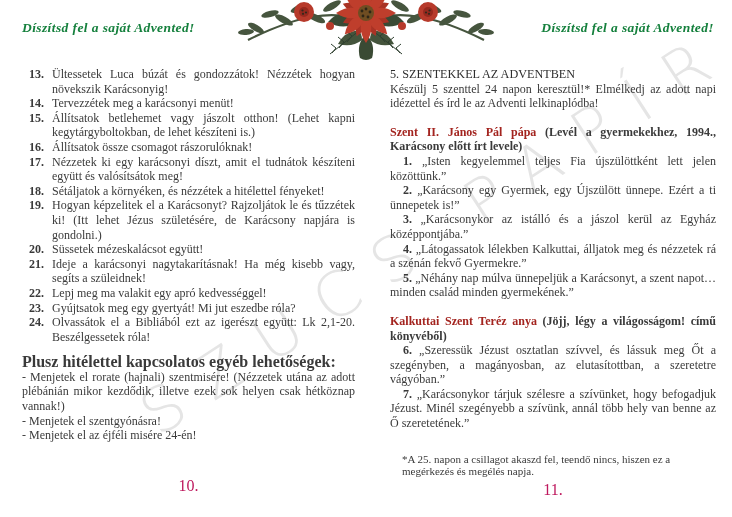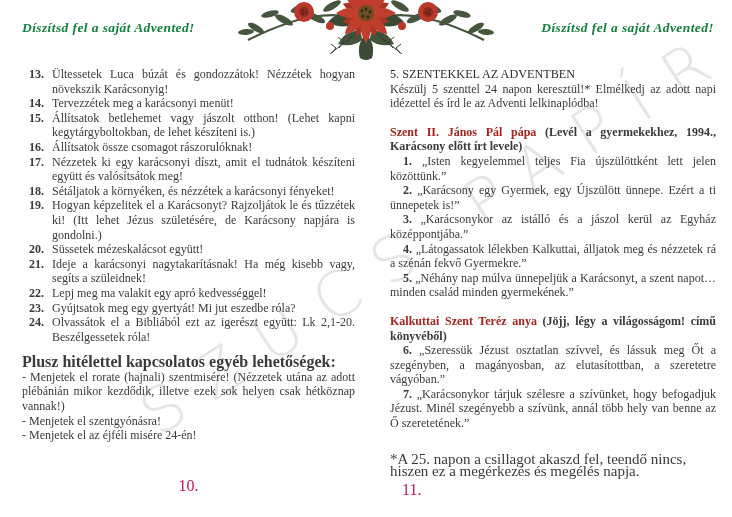--- a/index.html
+++ b/index.html
@@ -52,28 +52,28 @@
   .extra{margin:0;}
 
   
   .heading{font-size:12.2px;font-weight:normal;margin:0;color:#2e2e2e;text-align:left;}
   .intro{margin:0 0 14px 0;}
   .sainthead{margin:14px 0 0 0;font-weight:bold;font-family:Liberation Serif, serif;}
   .saint{color:#a3241f;}
   .quote{margin:0;text-indent:13px;}
   .qnum{font-weight:bold;}
   .footnote{
-    margin:22px 0 0 0;font-size:15px;line-height:12.6px;
+    margin:22px 0 0 12px;font-size:11px;line-height:12.6px;
     text-align:left;text-indent:0;
   }
 
   
   .pagenum{position:absolute;font-size:16px;color:#be185d;}
   .pagenum.pl{top:477px;left:22px;width:333px;text-align:center;}
-  .pagenum.pr{top:481px;left:402px;width:326px;font-family:Liberation Serif, serif;}
+  .pagenum.pr{top:481px;left:390px;width:326px;text-align:center;font-family:Liberation Serif, serif;}
 </style>
 </head>
 <body>
 
 <div class="watermark">SZUCS PAPÍR</div>
 
 <div class="banner left">Díszítsd fel a saját Advented!</div>
 <div class="banner right">Díszítsd fel a saját Advented!</div>
 
 <div class="floral">
@@ -137,21 +137,21 @@
     </g>
   </svg>
 </div>
 
 <section class="page page-left">
   <div class="li"><span class="num">13.</span><span class="txt">Ültessetek Luca búzát és gondozzátok! Nézzétek hogyan növekszik Karácsonyig!</span></div>
   <div class="li"><span class="num">14.</span><span class="txt">Tervezzétek meg a karácsonyi menüt!</span></div>
   <div class="li"><span class="num">15.</span><span class="txt">Állítsatok betlehemet vagy jászolt otthon! (Lehet kapni kegytárgyboltokban, de lehet készíteni is.)</span></div>
   <div class="li"><span class="num">16.</span><span class="txt">Állítsatok össze csomagot rászorulóknak!</span></div>
   <div class="li"><span class="num">17.</span><span class="txt">Nézzetek ki egy karácsonyi díszt, amit el tudnátok készíteni együtt és valósítsátok meg!</span></div>
-  <div class="li"><span class="num">18.</span><span class="txt">Sétáljatok a környéken, és nézzétek a karácsonyi fényeket!</span></div>
+  <div class="li"><span class="num">18.</span><span class="txt">Sétáljatok a környéken, és nézzétek a hitélettel fényeket!</span></div>
   <div class="li"><span class="num">19.</span><span class="txt">Hogyan képzelitek el a Karácsonyt? Rajzoljátok le és tűzzétek ki! (Itt lehet Jézus születésére, de Karácsony napjára is gondolni.)</span></div>
   <div class="li"><span class="num">20.</span><span class="txt">Süssetek mézeskalácsot együtt!</span></div>
   <div class="li"><span class="num">21.</span><span class="txt">Ideje a karácsonyi nagytakarításnak! Ha még kisebb vagy, segíts a szüleidnek!</span></div>
   <div class="li"><span class="num">22.</span><span class="txt">Lepj meg ma valakit egy apró kedvességgel!</span></div>
   <div class="li"><span class="num">23.</span><span class="txt">Gyújtsatok meg egy gyertyát! Mi jut eszedbe róla?</span></div>
   <div class="li"><span class="num">24.</span><span class="txt">Olvassátok el a Bibliából ezt az igerészt együtt: Lk 2,1-20. Beszélgessetek róla!</span></div>
 
   <h3 class="extras-h">Plusz hitélettel kapcsolatos egyéb lehetőségek:</h3>
   <p class="extra">- Menjetek el rorate (hajnali) szentmisére! (Nézzetek utána az adott plébánián mikor kezdődik, illetve ezek sok helyen csak hétköznap vannak!)</p>
   <p class="extra">- Menjetek el szentgyónásra!</p>

